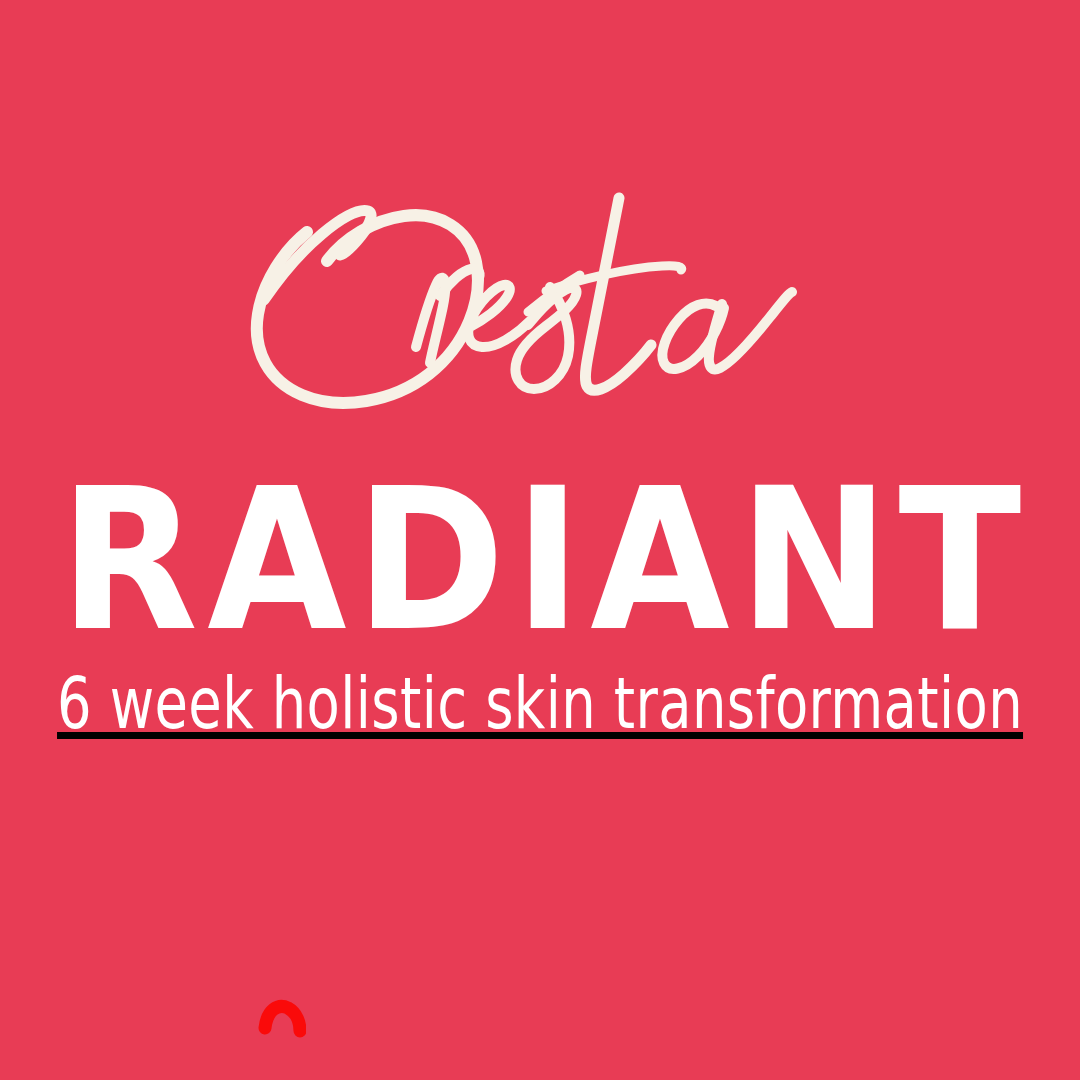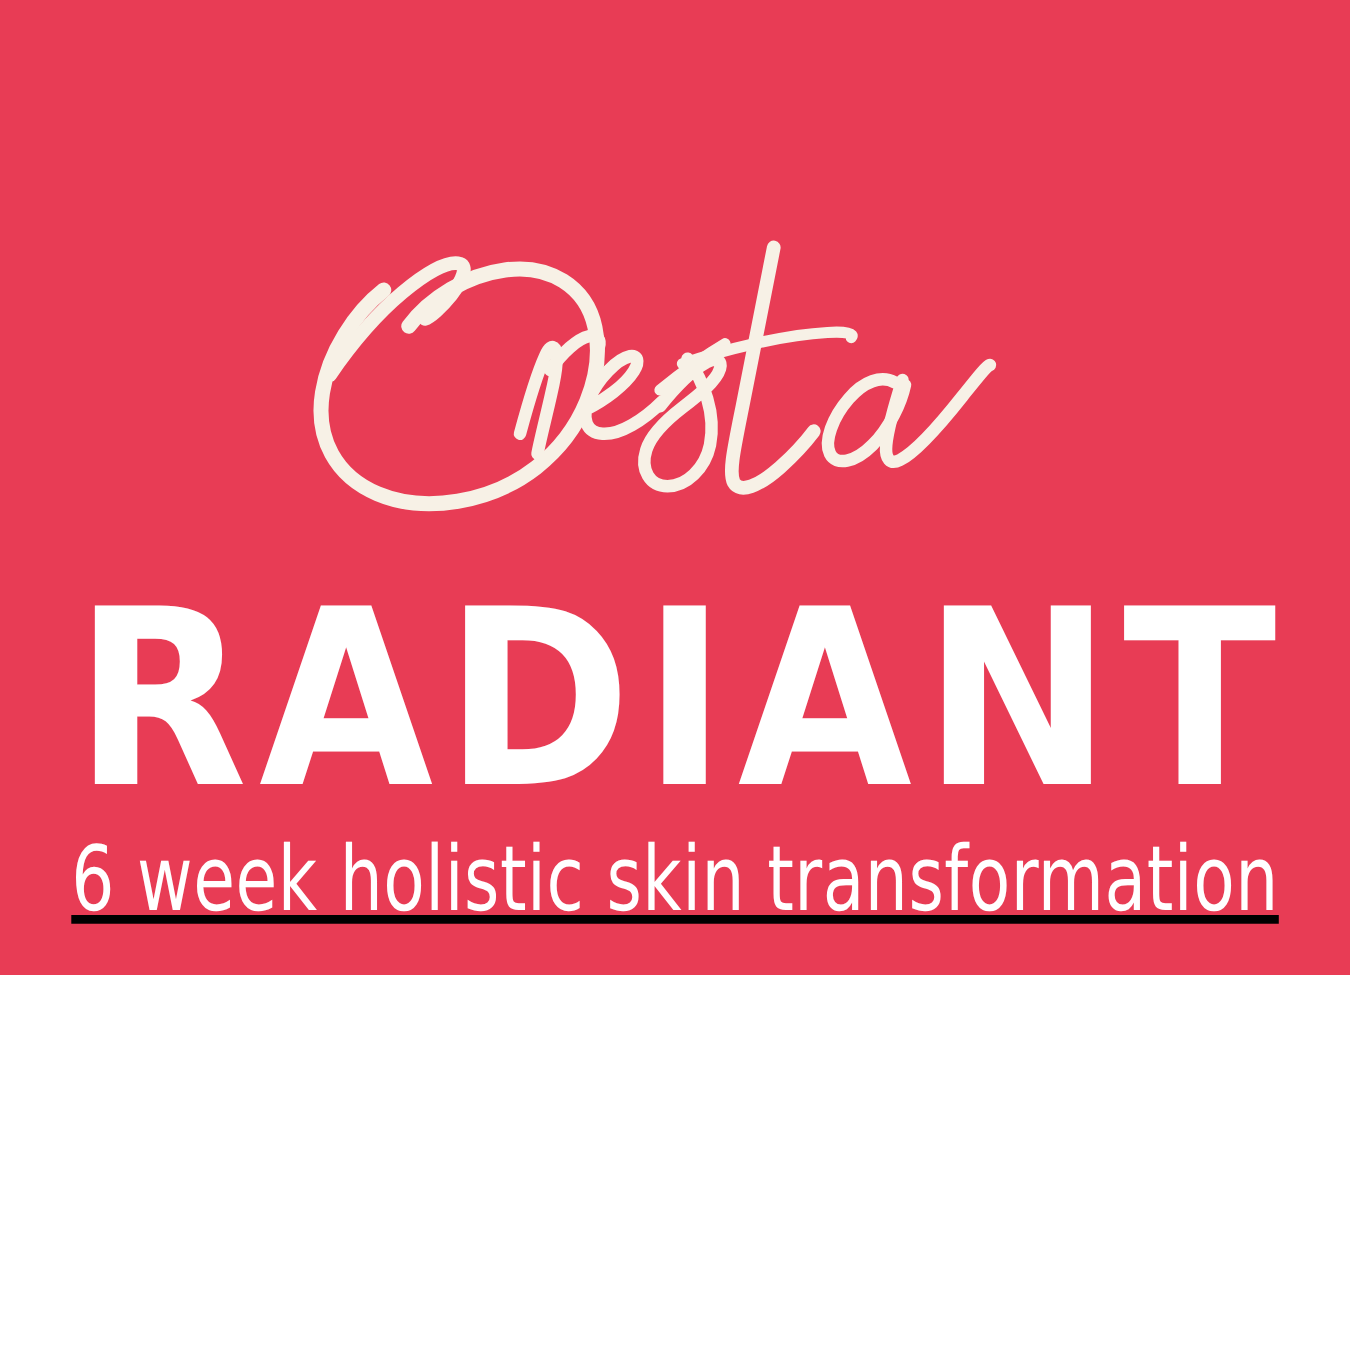--- a/index.html
+++ b/index.html
@@ -8,21 +8,21 @@
   }
   body {
     width: 1080px;
     height: 1080px;
     overflow: hidden;
     font-family: "Liberation Sans", sans-serif;
   }
   #poster {
     position: relative;
     width: 1080px;
-    height: 780px;
+    height: 1080px;
     background: #E83C55;
     overflow: hidden;
   }
 
   
   #brand-logo {
     position: absolute;
     left: 228px;
     top: 186px;
     width: 604px;

